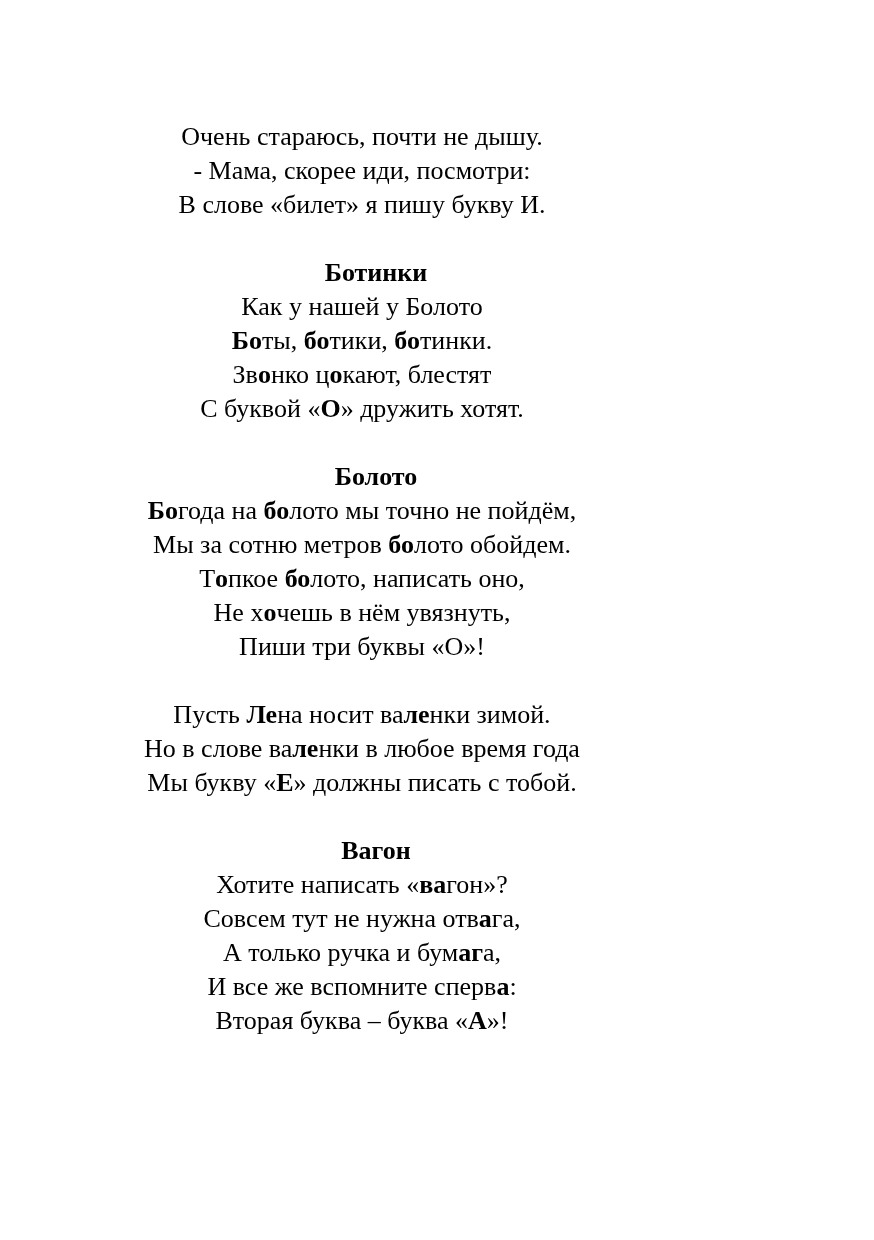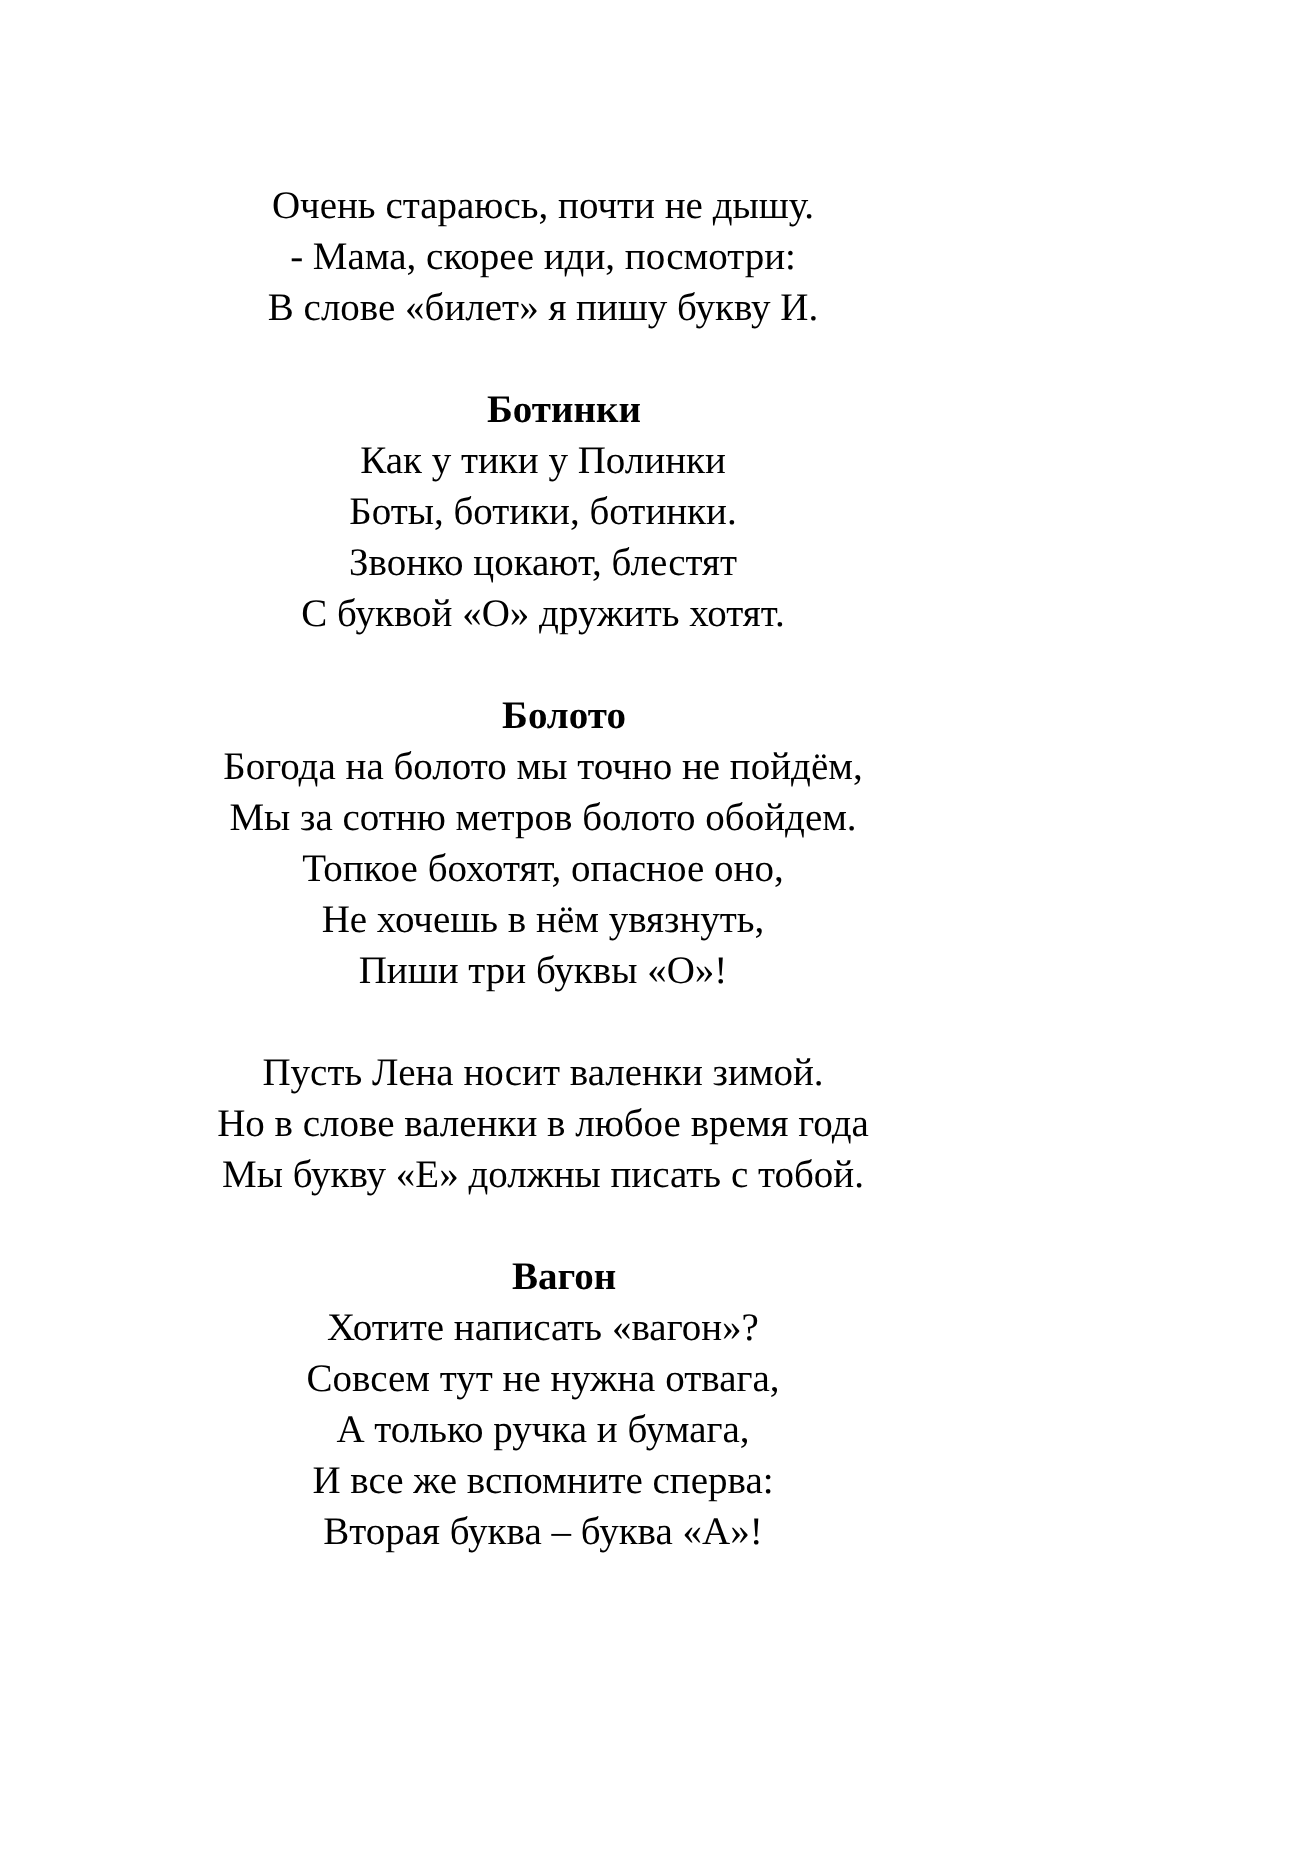--- a/index.html
+++ b/index.html
@@ -29,45 +29,45 @@
     }
     .title {
       font-weight: bold;
       display: block;
       margin-left: 28px;
     }
     .line {
       display: block;
       white-space: pre;
     }
-    .line b { font-weight: normal; text-align: right; }
+    .line b { font-weight: bold; text-align: right; }
   </style>
 </head>
 <body>
 
 <div class="page">
   <div class="stanza">
     <span class="line"><span>Очень стараюсь, почти не дышу.</span></span>
     <span class="line"><span>- Мама, скорее иди, посмотри:</span></span>
     <span class="line"><span>В слове «билет» я пишу букву И.</span></span>
   </div>
 
   <div class="stanza">
     <span class="title">Ботинки</span>
-    <span class="line"><span>Как у тики у Полинки</span></span>
+    <span class="line"><span>Как у нашей у Болото</span></span>
     <span class="line"><b>Бо</b><span>ты, </span><b>бо</b><span>тики, </span><b>бо</b><span>тинки.</span></span>
     <span class="line"><span>Зв</span><b>о</b><span>нко ц</span><b>о</b><span>кают, блестят</span></span>
     <span class="line"><span>С буквой «</span><b>О</b><span>» дружить хотят.</span></span>
   </div>
 
   <div class="stanza">
     <span class="title">Болото</span>
     <span class="line"><b>Бо</b><span>года на </span><b>бо</b><span>лото мы точно не пойдём,</span></span>
     <span class="line"><span>Мы за сотню метров </span><b>бо</b><span>лото обойдем.</span></span>
-    <span class="line"><span>Т</span><b>о</b><span>пкое </span><b>бо</b><span>хотят, опасное оно,</span></span>
+    <span class="line"><span>Т</span><b>о</b><span>пкое </span><b>бо</b><span>лото, написать оно,</span></span>
     <span class="line"><span>Не х</span><b>о</b><span>чешь в нём увязнуть,</span></span>
     <span class="line"><span>Пиши три буквы «О»!</span></span>
   </div>
 
   <div class="stanza">
     <span class="line"><span>Пусть </span><b>Ле</b><span>на носит ва</span><b>ле</b><span>нки зимой.</span></span>
     <span class="line"><span>Но в слове ва</span><b>ле</b><span>нки в любое время года</span></span>
     <span class="line"><span>Мы букву «</span><b>Е</b><span>» должны писать с тобой.</span></span>
   </div>
 

